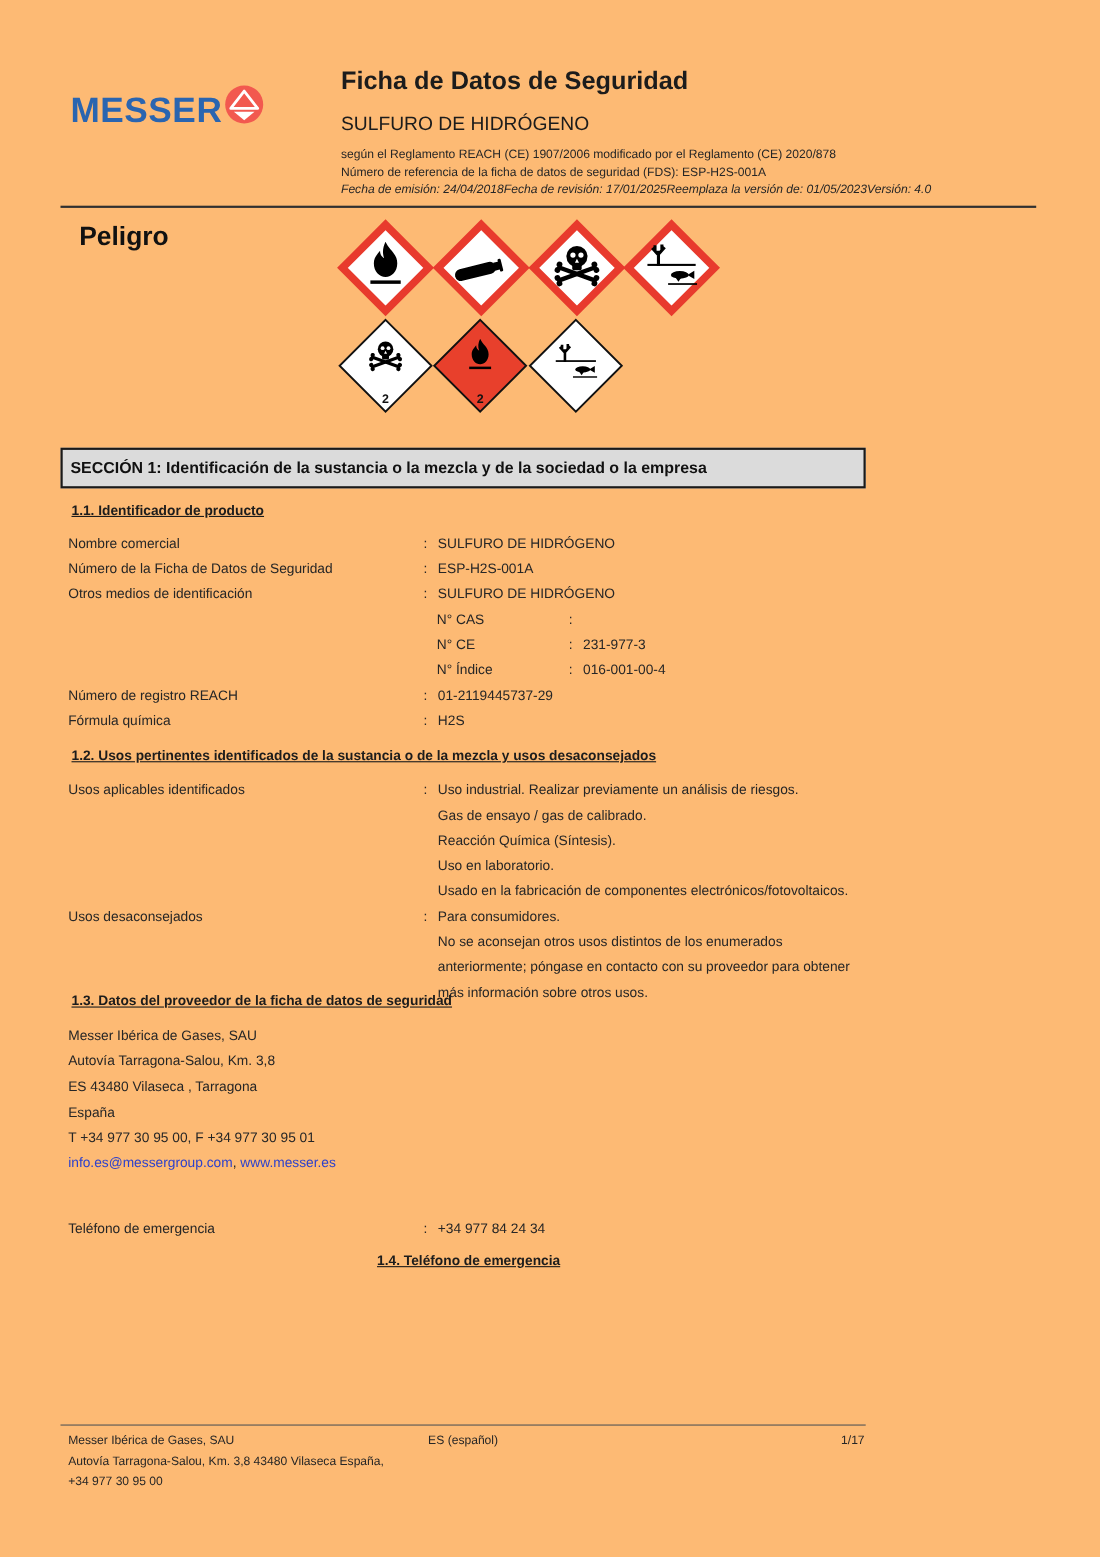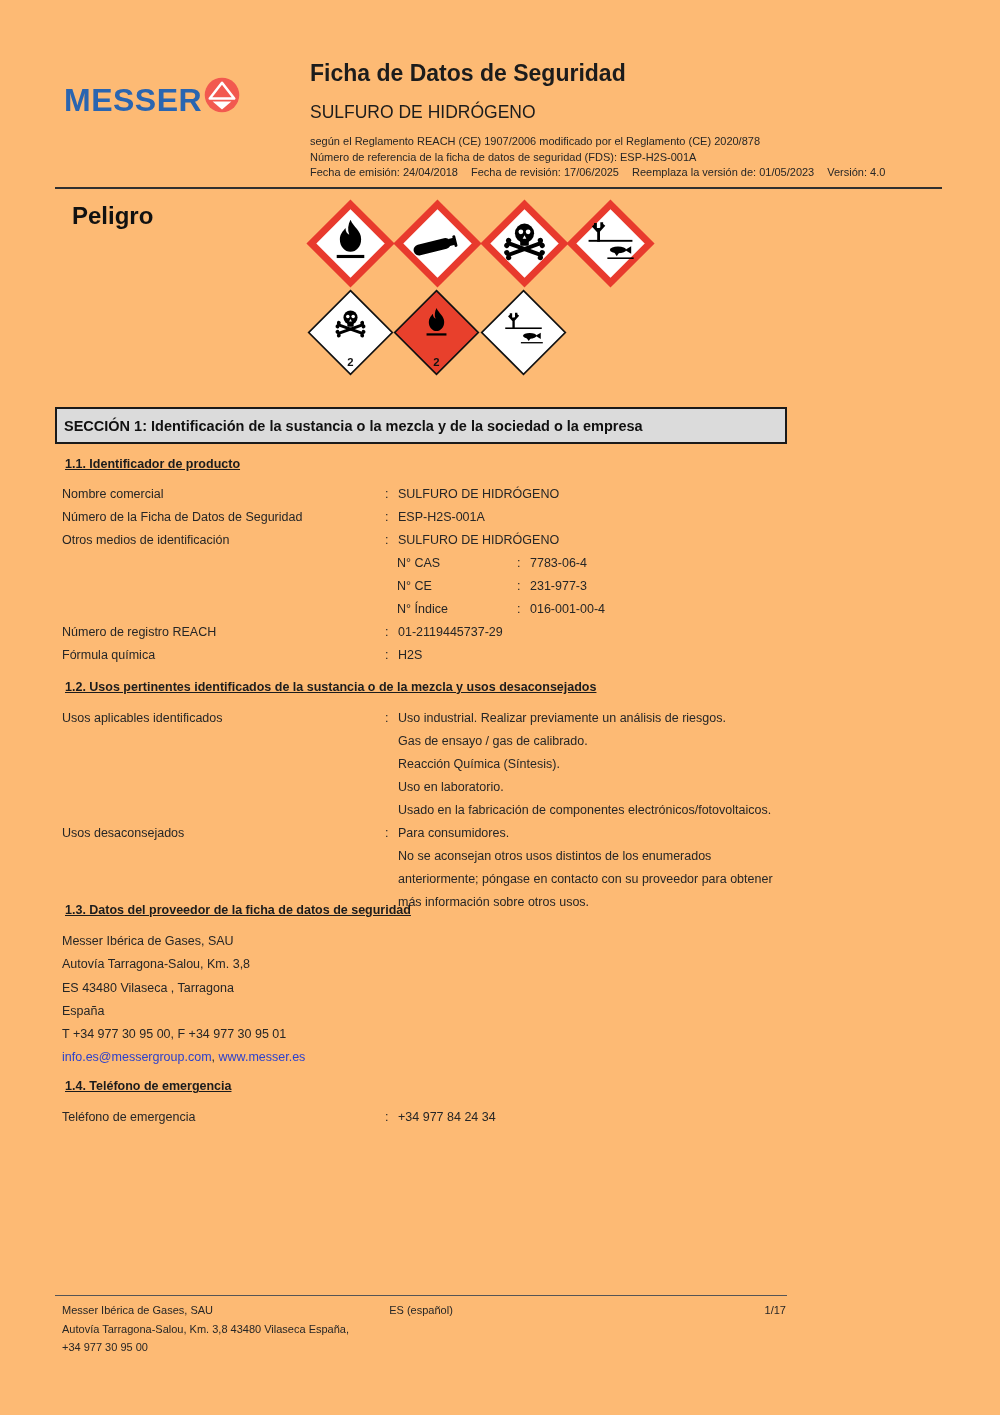--- a/index.html
+++ b/index.html
@@ -7,42 +7,42 @@
     position:relative; width:1000px; height:1415px; background:#fdba74;
     font-family:"Liberation Sans", sans-serif; color:#262626; overflow:hidden;
   }
   
   .logo { position:absolute; left:64px; top:82px; display:flex; align-items:flex-start; }
   .logo-text { font-size:32px; font-weight:800; color:#2a65b0; letter-spacing:0.5px; line-height:36px; }
   .logo-emblem { width:36px; height:36px; margin-left:2px; margin-top:-5px; }
   .doc-title { position:absolute; left:310px; top:60px; font-size:23px; font-weight:700; color:#1c1c1c; }
   .doc-subtitle { position:absolute; left:310px; top:102px; font-size:17.5px; font-weight:400; color:#1c1c1c; }
   .header-meta { position:absolute; left:310px; top:134px; width:650px; font-size:11px; line-height:15.5px; color:#262626; }
-  .meta-segments { display:flex; gap:13px; flex-wrap:wrap; }
+  .meta-segments { display:flex; gap:0; flex-wrap:wrap;font-style:italic; }
   .header-rule { position:absolute; left:55px; top:187px; width:887px; height:2px; background:#303030; }
   
   .signal-word { position:absolute; left:72px; top:202px; font-size:24px; font-weight:700; color:#111; }
   .picto { position:absolute; width:87px; height:87px; overflow:visible; }
   .p-r1c1 { left:307px; top:200px; } .p-r1c2 { left:394px; top:200px; }
   .p-r1c3 { left:481px; top:200px; } .p-r1c4 { left:567px; top:200px; }
   .p-r2c1 { left:307px; top:289px; } .p-r2c2 { left:393px; top:289px; }
   .p-r2c3 { left:480px; top:289px; }
   .ghs-frame { fill:#ffffff; stroke:#e83a2d; stroke-width:8; stroke-linejoin:miter; }
   .tp-frame-white { fill:#ffffff; stroke:#111111; stroke-width:2; }
   .tp-frame-red { fill:#e8402c; stroke:#111111; stroke-width:2; }
   .tp-num { font-family:"Liberation Sans", sans-serif; font-size:13px; font-weight:700; fill:#111; text-anchor:middle; }
   
   .abs { position:absolute; left:55px; width:732px; box-sizing:border-box; }
   .sec-box {
     top:407px; height:37px; background:#dbdbdb; border:2px solid #1a1a1a;
     display:flex; align-items:center; padding-left:7px;
     font-size:14.5px; font-weight:700; color:#111;
   }
   .sub-heading { font-size:12.5px; font-weight:700; text-decoration:underline; color:#1c1c1c; padding-left:10px; }
-  .h-11 { top:457px; } .h-12 { top:680px; } .h-13 { top:903px; } .h-14 { top:1079px; }
+  .h-11 { top:457px; } .h-12 { top:680px; } .h-13 { top:903px; } .h-14 { top:1139px;text-align:center; }
   .t-11 { top:483px; } .t-12 { top:707px; } .t-13 { top:930px; } .t-14 { top:1106px; }
   .kv-row { display:flex; font-size:12.5px; line-height:23px; }
   .kv-label { width:323px; padding-left:7px; flex:none; }
   .kv-colon { width:13px; flex:none; }
   .kv-value { flex:1; }
   .kv-sub { padding-left:342px; }
   .kv-sub .sub-label { width:120px; flex:none; }
   .value-stack > div { line-height:23px; }
   .addr-line { font-size:12.5px; line-height:23.3px; padding-left:7px; }
   .doc-link { color:#2d41cc; cursor:pointer; }
@@ -113,21 +113,21 @@
   </div>
 
   <div class="doc-title">Ficha de Datos de Seguridad</div>
   <div class="doc-subtitle">SULFURO DE HIDRÓGENO</div>
 
   <div class="header-meta">
     <div>según el Reglamento REACH (CE) 1907/2006 modificado por el Reglamento (CE) 2020/878</div>
     <div>Número de referencia de la ficha de datos de seguridad (FDS): ESP-H2S-001A</div>
     <div class="meta-segments">
       <span>Fecha de emisión: 24/04/2018</span>
-      <span>Fecha de revisión: 17/06/2025</span>
+      <span>Fecha de revisión: 17/01/2025</span>
       <span>Reemplaza la versión de: 01/05/2023</span>
       <span>Versión: 4.0</span>
     </div>
   </div>
 
   <div class="header-rule"></div>
 
   <div class="signal-word">Peligro</div>
 
   <svg class="picto p-r1c1" viewBox="0 0 100 100">
@@ -178,21 +178,20 @@
       <div class="kv-value">ESP-H2S-001A</div>
     </div>
     <div class="kv-row">
       <div class="kv-label">Otros medios de identificación</div>
       <div class="kv-colon">:</div>
       <div class="kv-value">SULFURO DE HIDRÓGENO</div>
     </div>
     <div class="kv-row kv-sub">
       <div class="sub-label">N° CAS</div>
       <div class="kv-colon">:</div>
-      <div class="kv-value">7783-06-4</div>
     </div>
     <div class="kv-row kv-sub">
       <div class="sub-label">N° CE</div>
       <div class="kv-colon">:</div>
       <div class="kv-value">231-977-3</div>
     </div>
     <div class="kv-row kv-sub">
       <div class="sub-label">N° Índice</div>
       <div class="kv-colon">:</div>
       <div class="kv-value">016-001-00-4</div>

